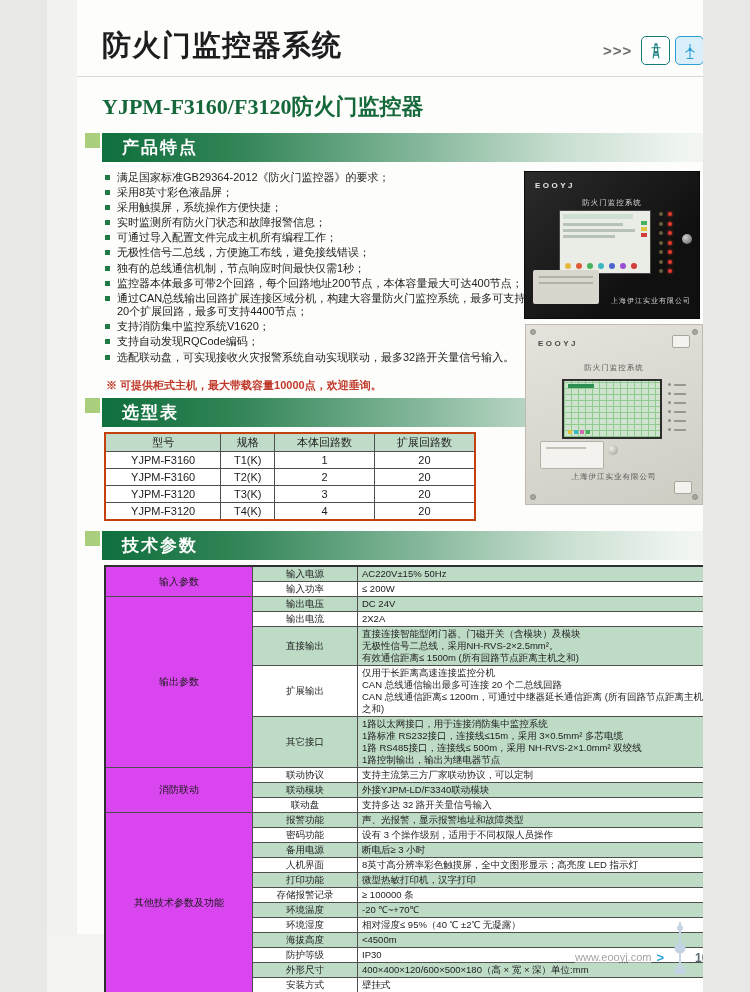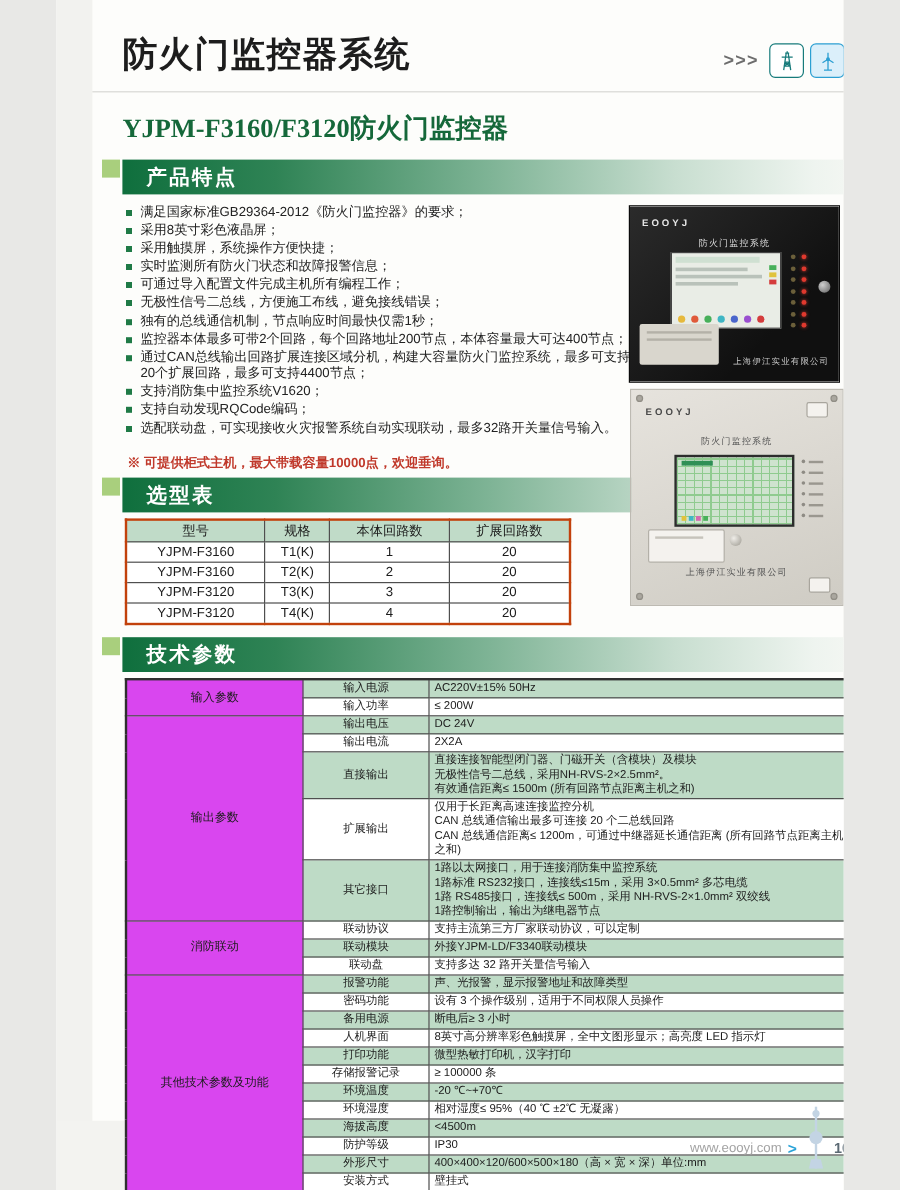--- a/index.html
+++ b/index.html
@@ -101,21 +101,21 @@
   .lblrow i{width:3px;height:3px;border-radius:50%;background:#8e8b84;display:inline-block;}
   .lblrow b{width:12px;height:2px;background:#9a978f;display:inline-block;}
   .d2-lock{position:absolute;left:82px;top:120px;width:10px;height:10px;border-radius:50%;
         background:radial-gradient(circle at 35% 35%,#efede8,#9b988f);}
   .d2-printer{position:absolute;left:14px;top:116px;width:62px;height:26px;background:#f4f2ee;border:1px solid #b3b0a8;border-radius:2px;}
   .d2-printer i{position:absolute;left:5px;top:5px;width:40px;height:2px;background:#c6c3bb;}
   .d2-company{position:absolute;left:0;bottom:22px;width:100%;text-align:center;color:#555;font-size:7.5px;letter-spacing:1px;}
   .screw{position:absolute;width:4px;height:4px;border-radius:50%;background:#aaa79f;border:1px solid #918e86;}
 
   .footer{position:absolute;left:528px;top:948px;display:flex;align-items:center;gap:5px;}
-  .site{color:#a3a3a3;font-size:11px;}
+  .site{color:#a3a3a3;font-size:11px;text-decoration:underline;}
   .f-arrow{color:#29a3d8;font-weight:bold;font-size:13px;}
   .page-num{position:relative;width:22px;text-align:center;}
   .page-num svg{position:absolute;left:3px;top:-26px;}
   .page-num b{position:relative;color:#5c6a74;font-size:12px;margin-left:26px;}
   .page-label{color:#8a8a8a;font-weight:bold;font-size:11px;padding-left:12px;}
 </style>
 </head>
 <body>
 
 <div class="page">

